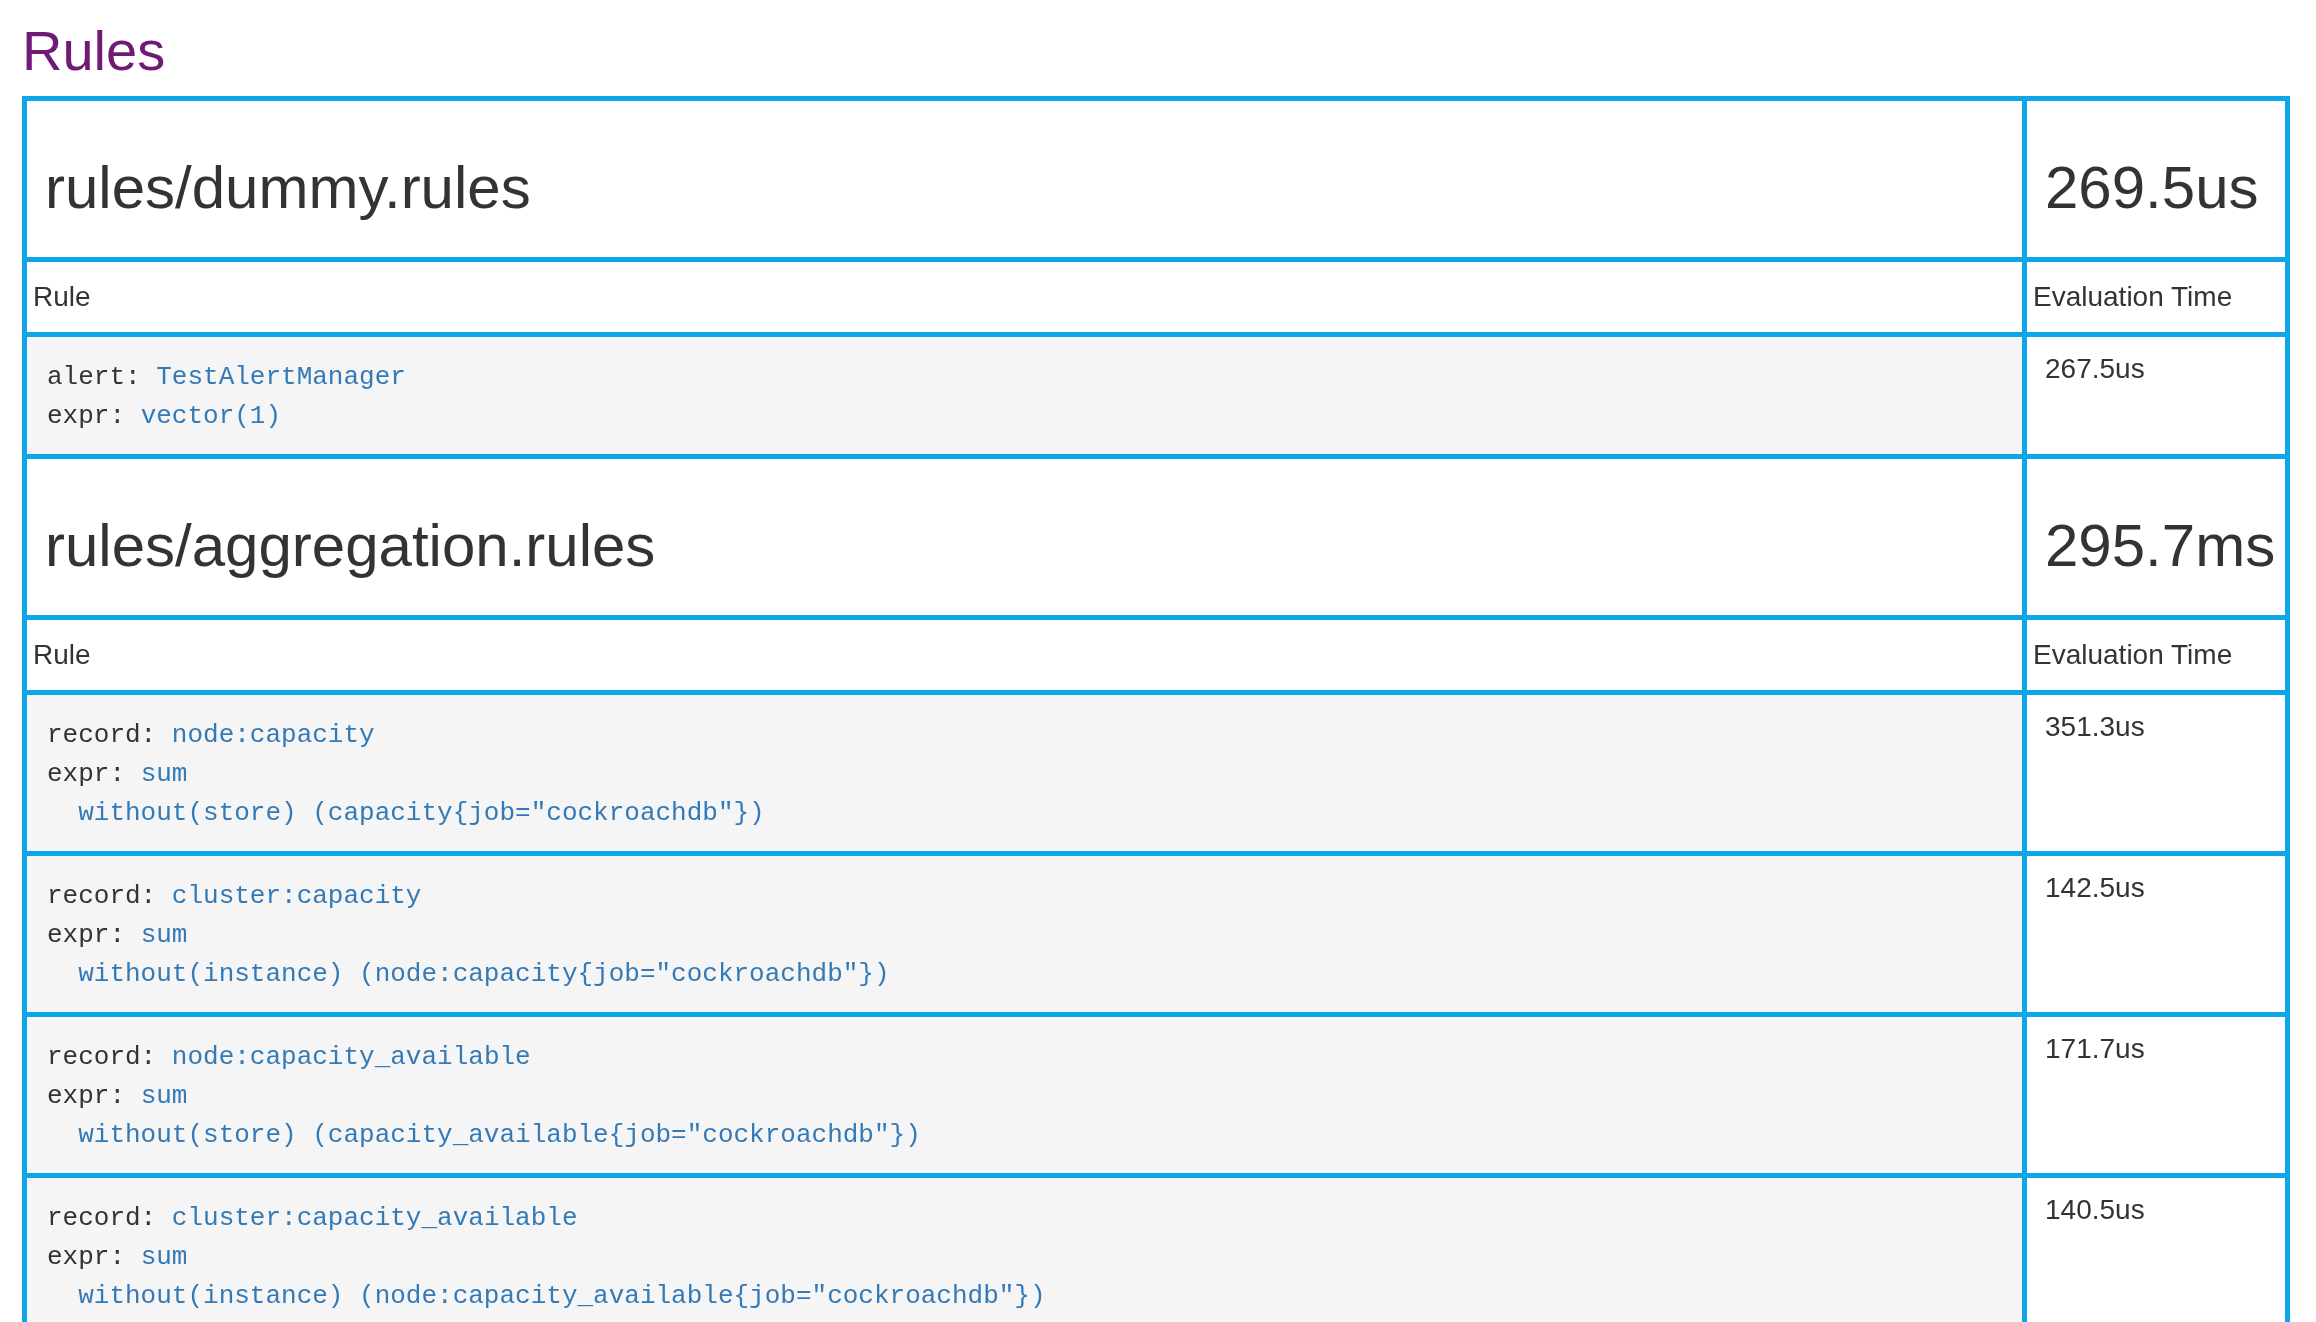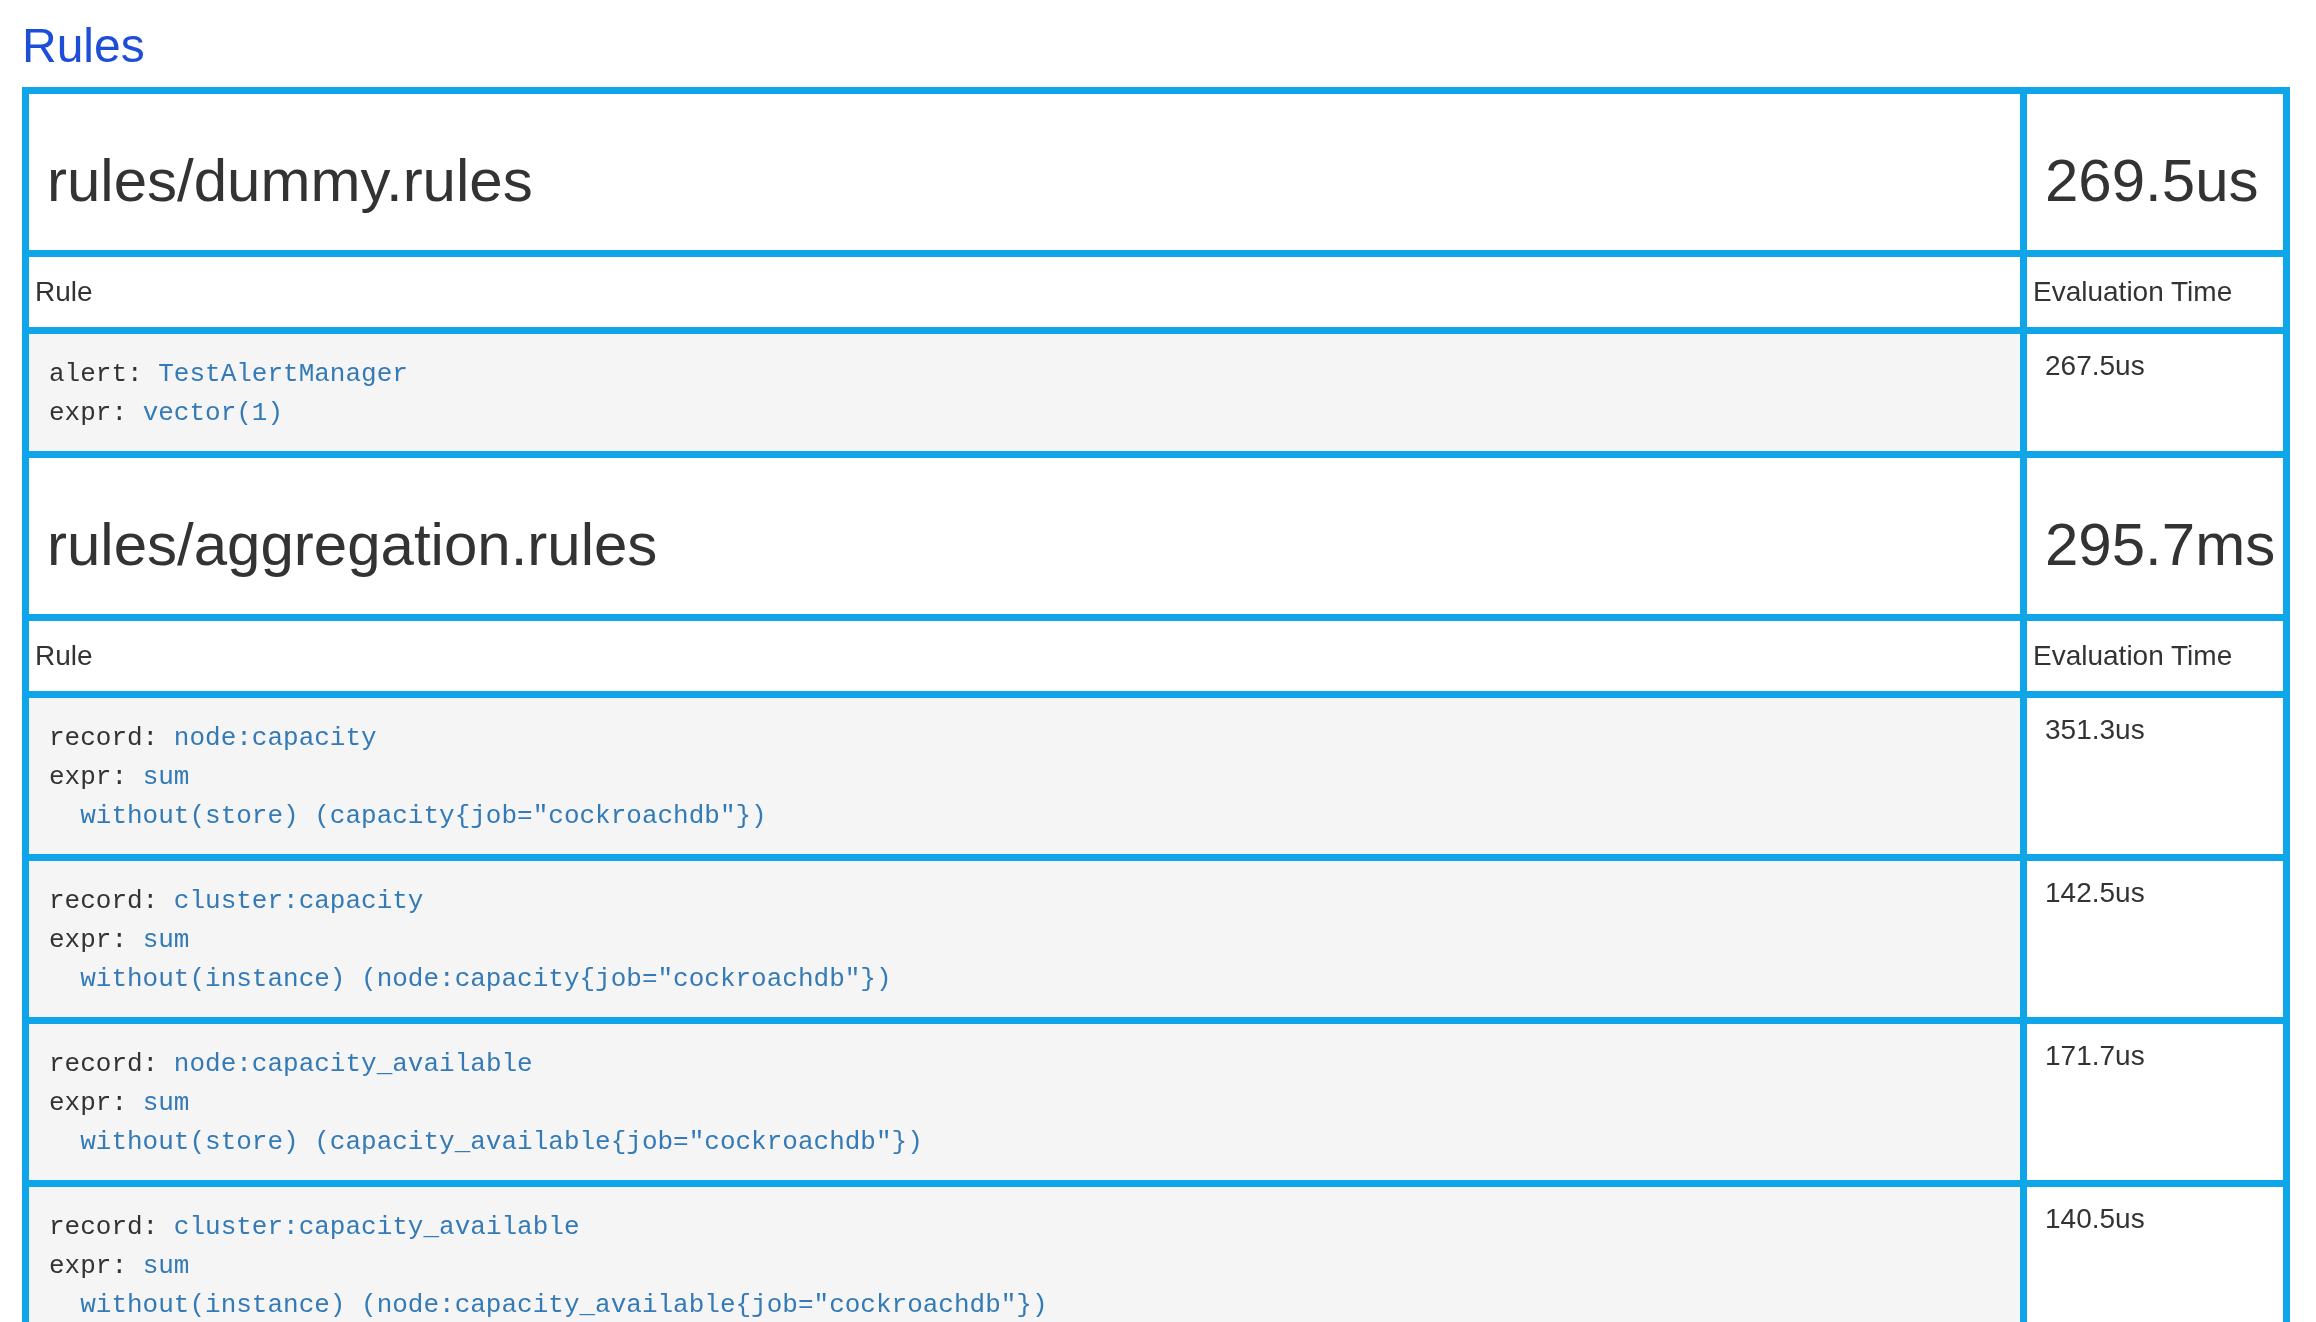--- a/index.html
+++ b/index.html
@@ -8,34 +8,34 @@
     font-family: "Liberation Sans", "DejaVu Sans", sans-serif;
     font-size: 28px;
     color: #333;
     width: 2316px;
     height: 1322px;
     overflow: hidden;
   }
   .container { padding: 0 26px 0 22px; }
 
   h1.page-title {
-    font-size: 48px;
+    font-size: 56px;
     font-weight: 500;
     line-height: 1.1;
     margin: 20px 0 14px 0;
-    color: #1d4ed8;
+    color: #701a75;
   }
 
   table.rules-table {
     width: 100%;
     border-collapse: collapse;
     table-layout: fixed;
   }
   .rules-table td {
-    border: 7px solid #0ea5e9;
+    border: 5px solid #0ea5e9;
     vertical-align: top;
     text-align: left;
     padding: 14px 18px;
   }
   td.col-eval { width: 263px; }
 
   h2.group-heading {
     font-size: 60px;
     font-weight: 500;
     line-height: 1.1;

